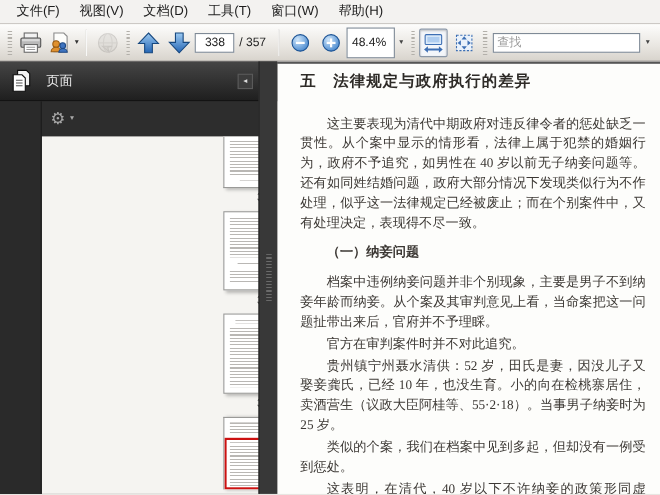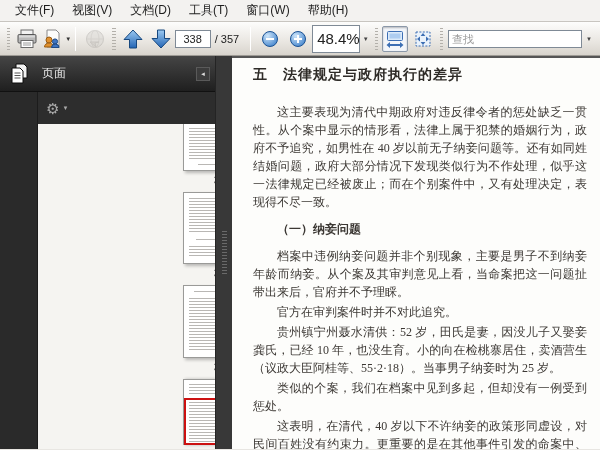--- a/index.html
+++ b/index.html
@@ -19,33 +19,33 @@
   .tb-sep { width:1px; height:24px; background:#b5b2ac; border-right:1px solid #fff; margin:0 5px; }
   .tb-btn { height:26px; min-width:26px; display:flex; align-items:center; justify-content:center;
             border:1px solid transparent; border-radius:2px; margin:0 1px; }
   .tb-btn.pressed { background:#f3f6fa; border:1px solid #8b98a8; box-shadow:inset 0 1px 2px rgba(0,0,0,.25); }
   .tb-btn.disabled { opacity:.45; }
   .caret { font-size:6px; color:#333; margin-left:3px; }
   .tb-input { height:18px; border:1px solid #7f8a96; background:#fff; font-size:11px;
               color:#222; padding:0 3px; }
   .page-input { width:36px; text-align:center; }
   .page-total { font-size:11px; color:#222; margin:0 6px 0 4px; white-space:nowrap; }
-  .zoom-box { width:48px; height:28px; border:1px solid #7f8a96; background:#fff; font-size:15px;
+  .zoom-box { width:48px; height:28px; border:1px solid #7f8a96; background:#fff; font-size:11px;
               color:#222; display:flex; align-items:center; padding:0 4px; }
   .search-wrap { display:flex; align-items:center; margin-left:2px; }
   .search-input { width:134px; }
   .search-input::placeholder { color:#9a9a9a; }
   .caret-btn { width:14px; height:18px; display:flex; align-items:center; justify-content:center;
                font-size:6px; color:#444; }
 
   
   .content { display:flex; height:393px; }
 
   
-  .sidebar { width:232px; display:flex; flex-direction:column; background:#2d2d2d; position:relative; }
+  .sidebar { width:252px; display:flex; flex-direction:column; background:#2d2d2d; position:relative; }
   .panel-header { height:36px; background:linear-gradient(#454545,#1f1f1f);
                   border-bottom:1px solid #111; display:flex; align-items:center; padding:0 8px; }
   .panel-title { color:#e8e8e8; font-size:12px; margin-left:12px; flex:1; }
   .collapse-btn { width:14px; height:14px; background:#3c3c3c; border:1px solid #5a5a5a;
                   color:#ddd; font-size:6px; display:flex; align-items:center; justify-content:center; margin-right:14px; }
   .panel-body { flex:1; display:flex; overflow:hidden; }
   .icon-strip { width:38px; background:#2a2a2a; border-right:1px solid #1c1c1c; }
   .panel-main { flex:1; display:flex; flex-direction:column; overflow:hidden; }
   .panel-tools { height:32px; background:#2d2d2d; display:flex; align-items:center; padding-left:8px; }
   .gear { color:#a9a9a9; font-size:15px; line-height:1; }

